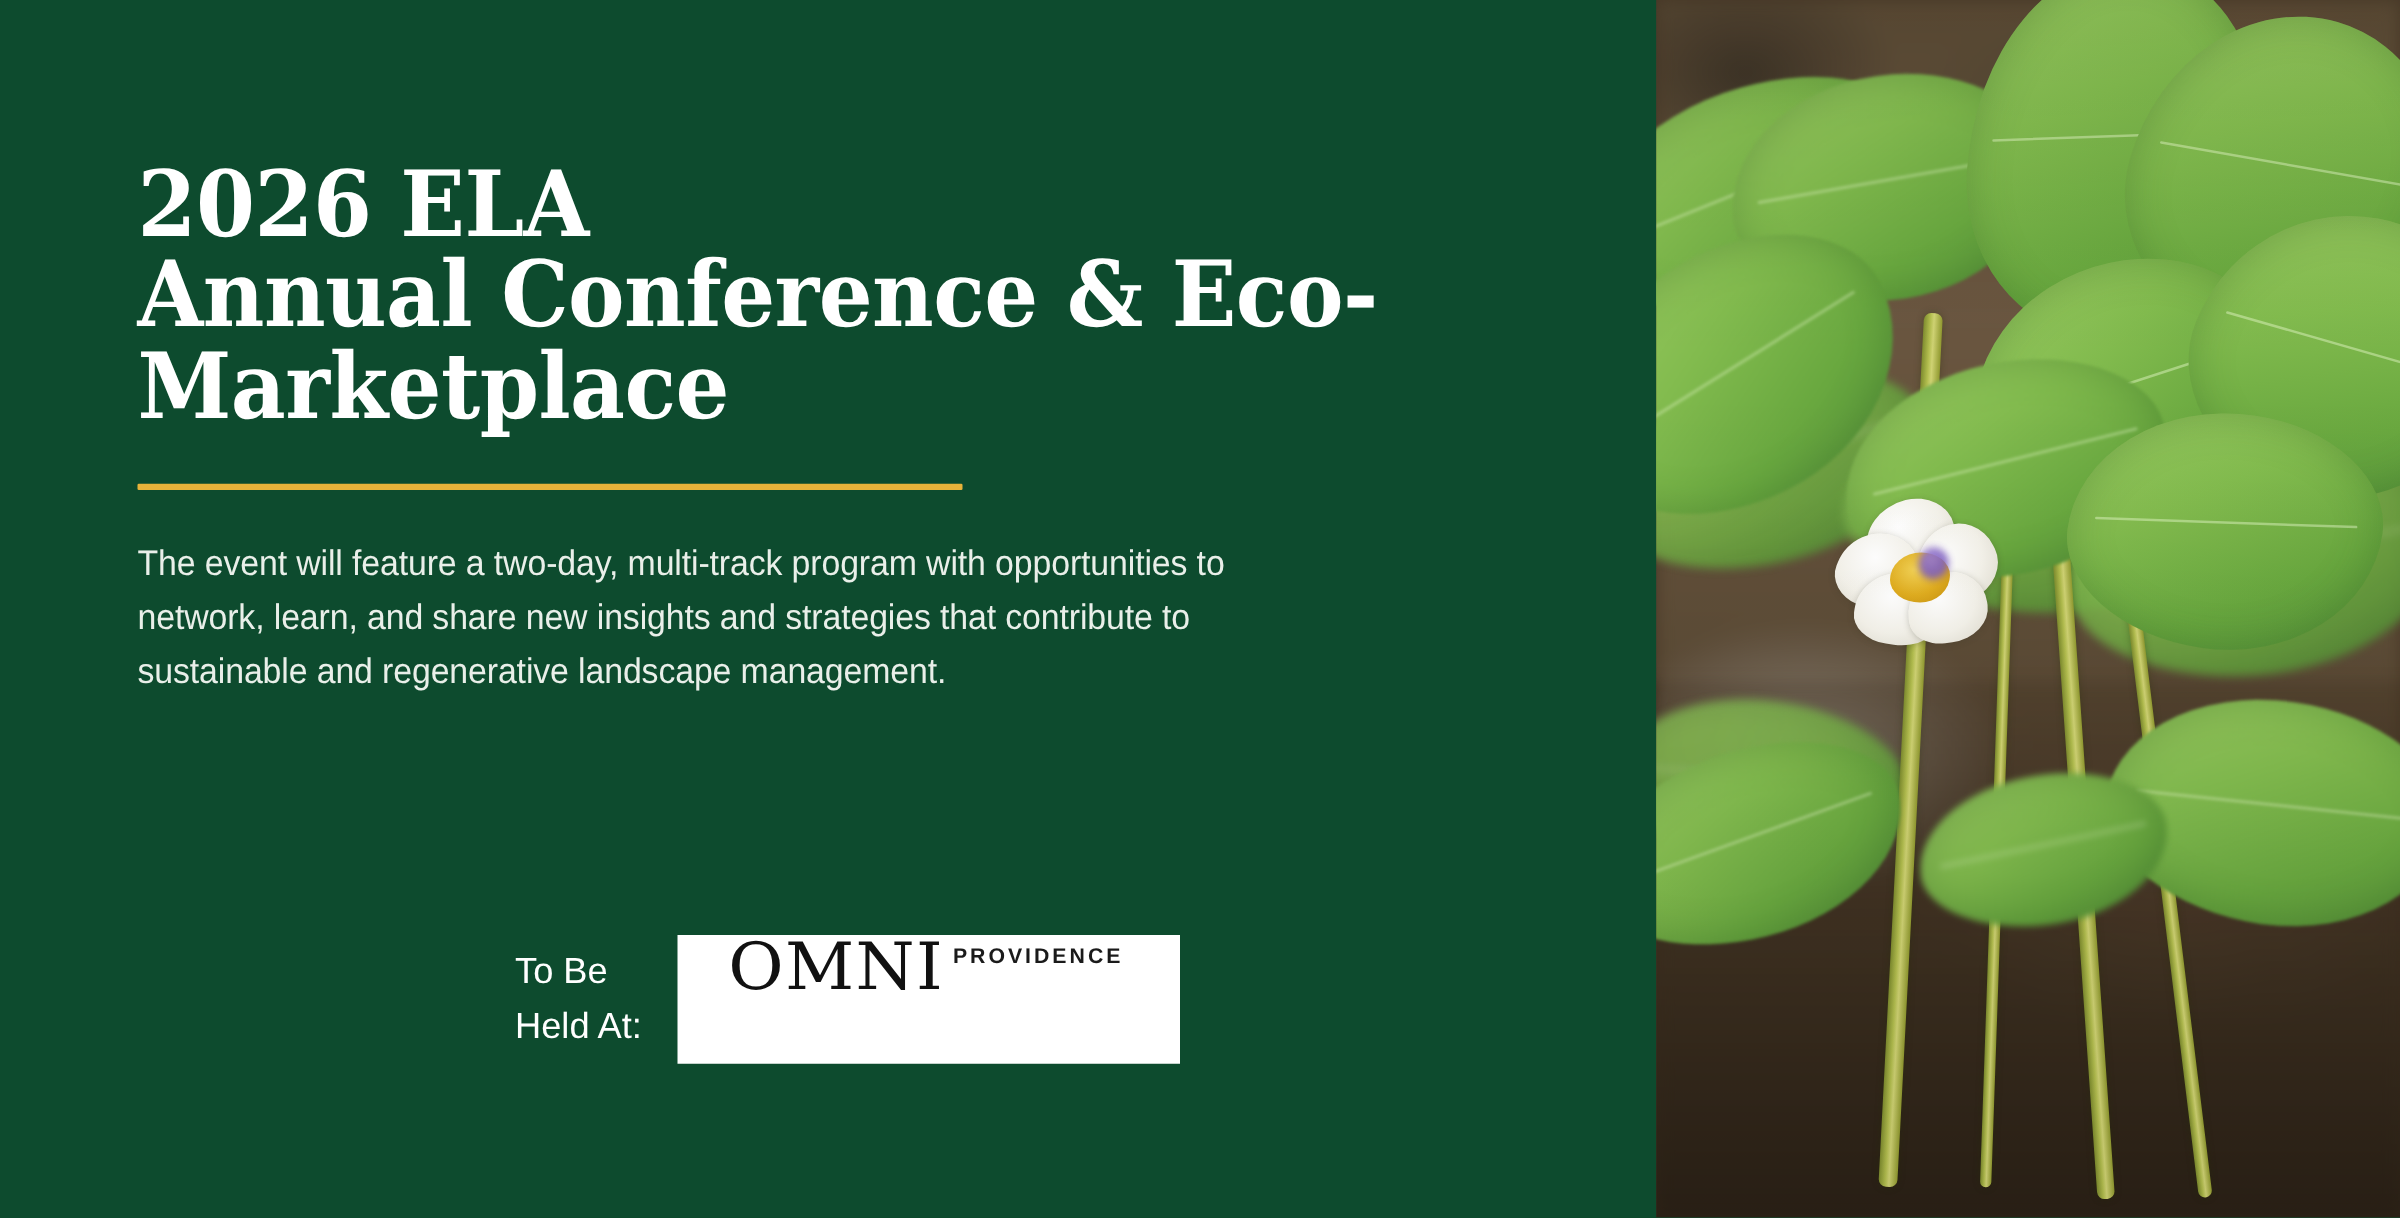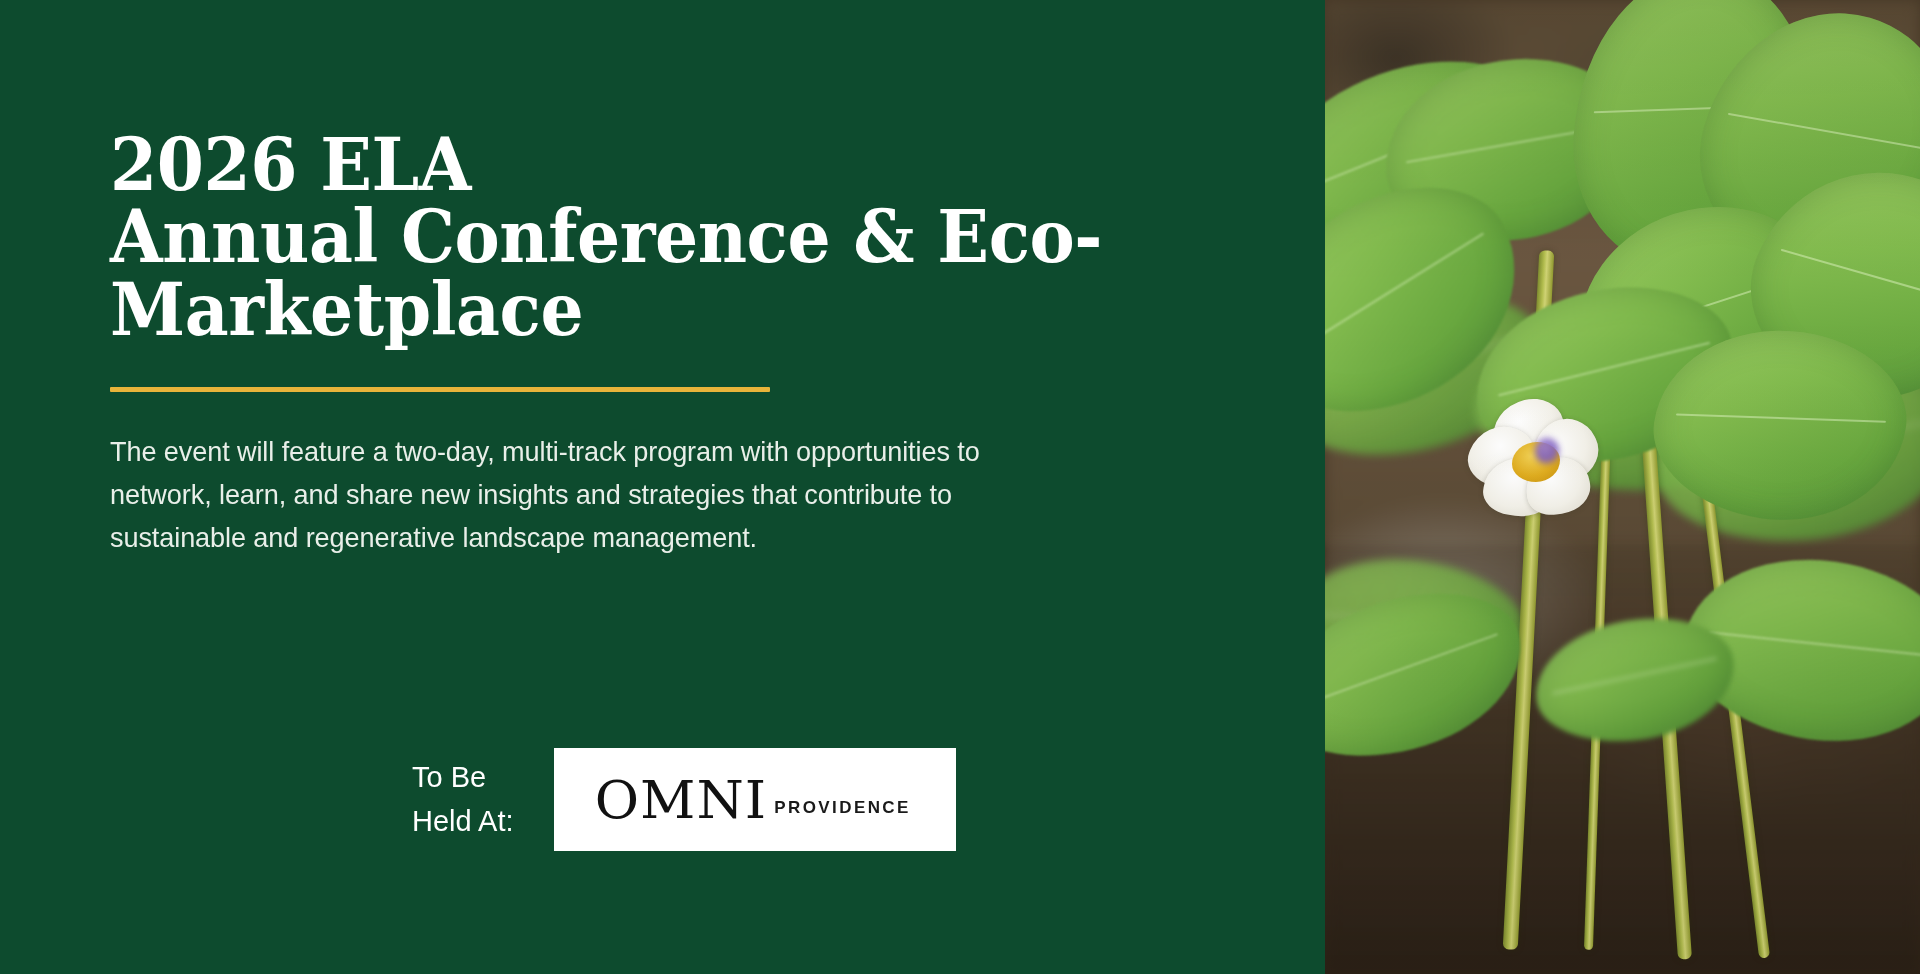--- a/index.html
+++ b/index.html
@@ -67,37 +67,37 @@
     transform-origin:left top;
   }
 
   
   .venue-row {
     position:absolute;
     left:412px;
     top:748px;
     display:flex;
     align-items:center;
-    gap:40px;
+    gap:28px;
   }
 
   .venue-label {
     font-family:"Liberation Sans", sans-serif;
     font-size:29px;
     line-height:1.5;
     color:#ffffff;
     white-space:pre-line;
     text-align:left;
   }
 
   .logo-box {
     width:402px; height:103px;
     background:#ffffff;
     display:flex;
-    align-items:center;
+    align-items:flex-start;
     justify-content:center;
     gap:10px;
   }
 
   .logo-omni {
     font-family:"DejaVu Serif", "Liberation Serif", serif;
     font-size:52px;
     font-weight:400;
     color:#111111;
     letter-spacing:1px;

